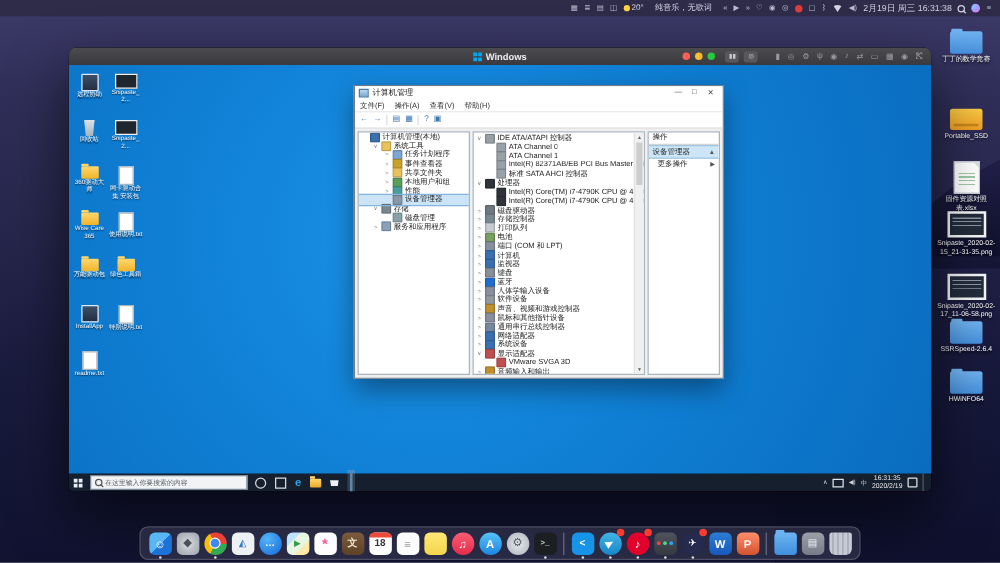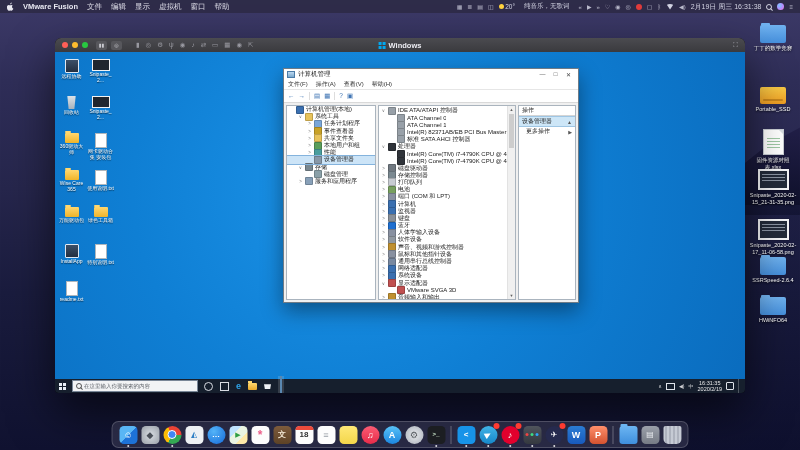--- a/index.html
+++ b/index.html
@@ -47,21 +47,21 @@
   .mi-doc::after{content:"";position:absolute;left:3px;top:7px;right:3px;height:11px;
     background:repeating-linear-gradient(0deg,#9fc9a5 0 1px,transparent 1px 3px);}
   .mi-img{width:27px;height:17px;background:#232b3a;border:2px solid #f4f5f7;position:relative;box-shadow:0 0 1px rgba(0,0,0,.5);}
   .mi-img::after{content:"";position:absolute;left:2px;top:3px;right:2px;height:7px;
     background:repeating-linear-gradient(0deg,rgba(210,220,235,.6) 0 1px,transparent 1px 3px);}
 
   
   .vmw{position:absolute;left:55px;top:38px;width:690px;height:355px;z-index:10;
     border-radius:6px 6px 4px 4px;box-shadow:0 20px 45px rgba(0,0,0,.6);overflow:hidden;background:#000;}
   .vm-titlebar{position:absolute;top:0;left:0;right:0;height:14px;
-    background:linear-gradient(#4b4b50,#3a3a3e);display:flex;align-items:center;padding:0 7px;}
+    background:linear-gradient(#4b4b50,#3a3a3e);display:flex;align-items:center;padding:0 7px;justify-content:flex-end;}
   .tl{width:6px;height:6px;border-radius:50%;margin-right:4px;}
   .tl-r{background:#ff5f57;} .tl-y{background:#febc2e;} .tl-g{background:#28c840;}
   .vm-btn{width:11px;height:9px;border-radius:2px;background:#57575c;margin-left:4px;
     color:#c9c9cf;font-size:5px;display:flex;align-items:center;justify-content:center;}
   .vm-tools{display:flex;gap:6px;margin-left:14px;color:#b6b6bf;font-size:6.5px;opacity:.75;}
   .vm-title{position:absolute;left:50%;transform:translateX(-50%);display:flex;align-items:center;gap:3px;
     color:#ececf2;font-size:7.5px;font-weight:bold;}
   .winlogo{position:relative;width:7px;height:7px;color:#00a8f0;}
   .winlogo::before{content:"";position:absolute;width:3px;height:3px;background:currentColor;
     box-shadow:4px 0 0 currentColor,0 4px 0 currentColor,4px 4px 0 currentColor;}
@@ -188,36 +188,20 @@
   .dk-stack{background:linear-gradient(#9ba0aa,#767b85);color:#eceef2;font-size:8px;}
   .dk-trash{background:repeating-linear-gradient(90deg,#d4d9e1 0 2px,#b9bec8 2px 4px);border-radius:2px 2px 5px 5px;opacity:.92;}
 </style>
 </head>
 <body>
 
 <div class="island"></div>
 <div class="ocean"></div>
 
 <div class="menubar">
-  <div class="mb-left">
-    <span style="display:flex">
-      <svg width="7" height="9" viewBox="0 0 24 28">
-          <path d="M16.5 0c.2 1.6-.5 3.1-1.4 4.2-1 1.1-2.5 2-4 1.9-.2-1.5.6-3.1 1.5-4.1C13.5.9 15.2.1 16.5 0zM21.8 21.4c-.6 1.4-.9 2-1.7 3.2-1.1 1.7-2.7 3.9-4.6 3.9-1.7 0-2.2-1.1-4.5-1.1s-2.9 1.1-4.5 1.1c-1.9 0-3.4-1.9-4.5-3.6C-.9 20.2-1.2 14.4 1.2 11.3c1.2-1.6 3-2.6 4.8-2.6 1.8 0 3 1.1 4.5 1.1 1.5 0 2.4-1.1 4.5-1.1 1.6 0 3.3.9 4.5 2.4-3.9 2.1-3.3 7.7 2.3 10.3z" fill="#e8e8f0"></path>
-        </svg>
-    </span>
-    <span class="mb-app">VMware Fusion</span>
-    <span id="mb-menus" style="display:flex;gap:9px">
-        <span class="mb-menu">文件</span>
-        <span class="mb-menu">编辑</span>
-        <span class="mb-menu">显示</span>
-        <span class="mb-menu">虚拟机</span>
-        <span class="mb-menu">窗口</span>
-        <span class="mb-menu">帮助</span>
-      </span>
-  </div>
   <div class="mb-right" id="mb-right">
       <span class="mb-g">▦</span>
       <span class="mb-g">≣</span>
       <span class="mb-g">▤</span>
       <span class="mb-g">◫</span>
       <span class="wx">
         <span class="wx-dot"></span>
         <span>20°</span>
       </span>
       <span style="margin: 0px 4px;">纯音乐，无歌词</span>

